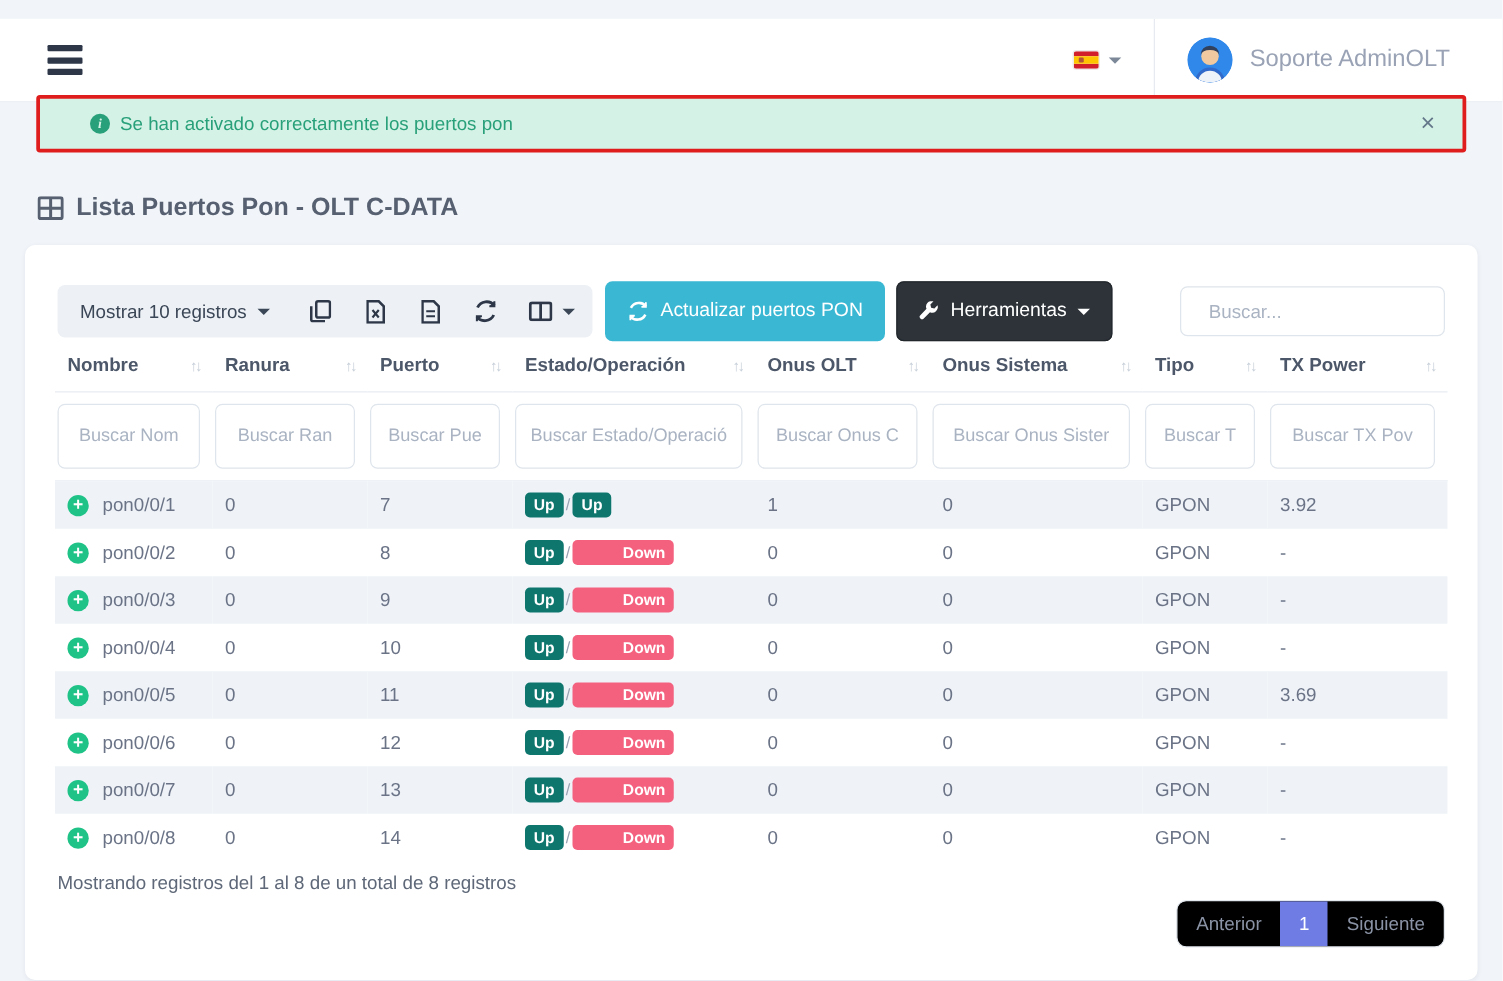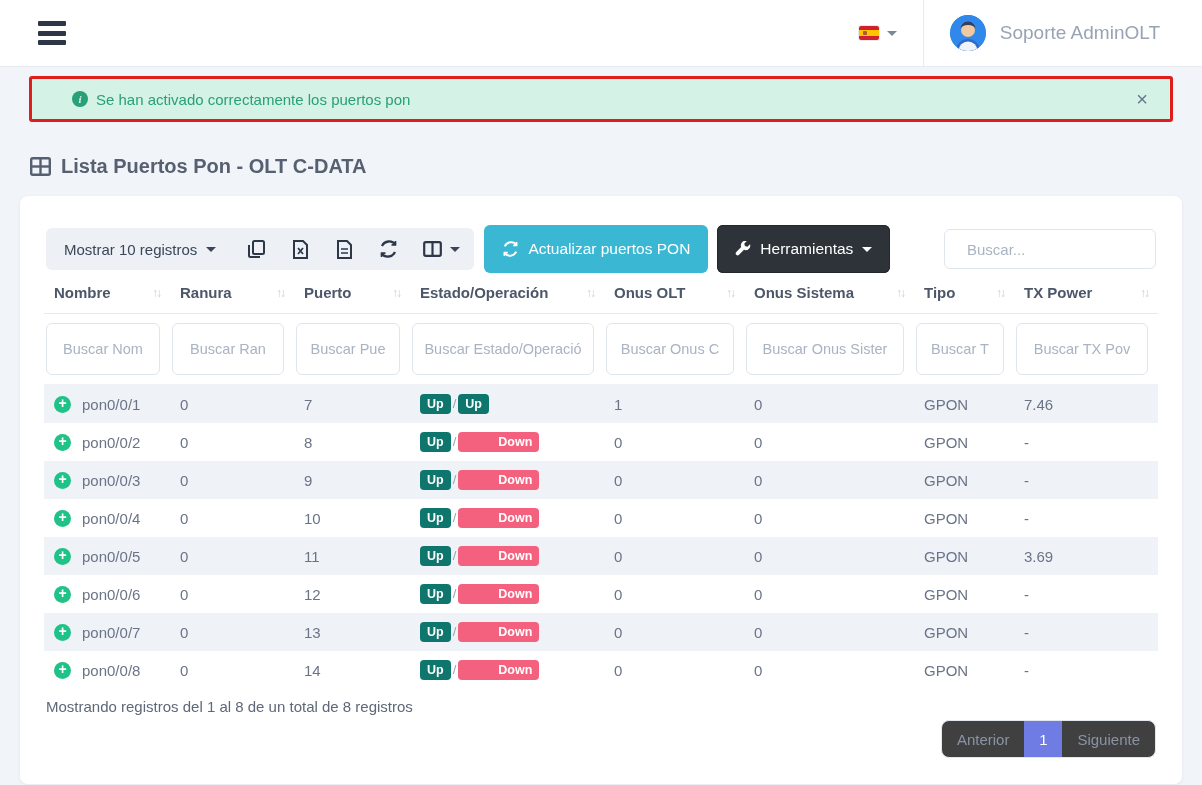--- a/index.html
+++ b/index.html
@@ -1,20 +1,20 @@
 <!DOCTYPE html>
 <html><head>
 <meta charset="utf-8">
 <style>
   * { margin:0; padding:0; box-sizing:border-box; }
   html,body { width:1202px; height:785px; overflow:hidden; }
   body { font-family:"Liberation Sans","DejaVu Sans",sans-serif; background:#f1f4f9; color:#5e6878; position:relative; }
 
   
-  .topbar { position:absolute; top:0; left:0; width:1202px; height:67px; background:#ffffff; border-bottom:1px solid #e7ebf1; display:flex; align-items:center; }
+  .topbar { position:absolute; top:15px; left:0; width:1202px; height:67px; background:#ffffff; border-bottom:1px solid #e7ebf1; display:flex; align-items:center; }
   .hamburger { margin-left:38px; width:28px; height:24px; display:flex; flex-direction:column; justify-content:space-between; cursor:pointer; }
   .hamburger span { display:block; height:5px; border-radius:1px; background:#2d3748; }
   .topbar-right { margin-left:auto; display:flex; align-items:center; height:100%; }
   .lang-btn { display:flex; align-items:center; gap:8px; padding:0 26px; cursor:pointer; }
   .flag { width:20px; height:14px; border-radius:2px; overflow:hidden; display:flex; flex-direction:column; box-shadow:0 0 0 1px rgba(0,0,0,.08); }
   .flag .r { flex:1; background:#d21f2c; } .flag .y { flex:1.3; background:#ffc400; position:relative; }
   .flag .y:after{ content:""; position:absolute; left:4px; top:1px; width:4px; height:4px; background:#b0543a; border-radius:1px; }
   .caret { width:0; height:0; border-left:5px solid transparent; border-right:5px solid transparent; border-top:5px solid #7c8798; }
   .user-box { border-left:1px solid #e7ebf1; height:100%; display:flex; align-items:center; gap:14px; padding:0 42px 0 26px; cursor:pointer; }
   .avatar { width:36px; height:36px; border-radius:50%; background:#2f88ea; overflow:hidden; flex:0 0 auto; }
@@ -60,21 +60,21 @@
   td.cell { font-size:15px; color:#6b7487; padding:9px 10px; height:38px; white-space:nowrap; }
   tbody tr:nth-child(odd) td.cell { background:#eff3f8; }
   .name-cell { display:flex; align-items:center; gap:11px; }
   .plus-icon { width:17px; height:17px; border-radius:50%; background:#1fc287; color:#fff; font-size:14px; line-height:15px; text-align:center; font-weight:bold; cursor:pointer; flex:0 0 auto; }
   .badge { display:inline-block; padding:3px 7px; border-radius:4px; color:#fff; font-size:12.5px; font-weight:bold; }
   .badge-up { background:#0f766e; } .badge-down { background:#f4617f;padding-left:40px; }
   .badge-sep { color:#97a1b1; margin:0 2px; font-size:13px; }
 
   
   .table-info { position:absolute; left:26px; top:502px; font-size:15px; color:#5e6878; }
-  .pagination { position:absolute; right:26px; top:524px; height:38px; display:flex; border:1px solid #e3e8ee; border-radius:8px; overflow:hidden; background:#404040; }
+  .pagination { position:absolute; right:26px; top:524px; height:38px; display:flex; border:1px solid #e3e8ee; border-radius:8px; overflow:hidden; background:#000000; }
   .page-item { display:flex; align-items:center; justify-content:center; font-size:15px; color:#8a93a5; padding:0 15px; cursor:pointer; }
   .page-item.active { background:#6e7ce4; color:#fff; width:38px; padding:0; }
 </style>
 </head>
 <body>
 
 <div class="topbar">
   <div class="hamburger">
       <span></span>
       <span></span>
@@ -233,21 +233,21 @@
               <span class="plus-icon">+</span>
               <span>pon0/0/1</span>
             </span>
           </td>
           <td class="cell">0</td>
           <td class="cell">7</td>
           <td class="cell"><span class="badge badge-up">Up</span><span class="badge-sep">/</span><span class="badge badge-up">Up</span></td>
           <td class="cell">1</td>
           <td class="cell">0</td>
           <td class="cell">GPON</td>
-          <td class="cell">7.46</td>
+          <td class="cell">3.92</td>
         </tr>
         <tr>
           <td class="cell">
             <span class="name-cell">
               <span class="plus-icon">+</span>
               <span>pon0/0/2</span>
             </span>
           </td>
           <td class="cell">0</td>
           <td class="cell">8</td>

